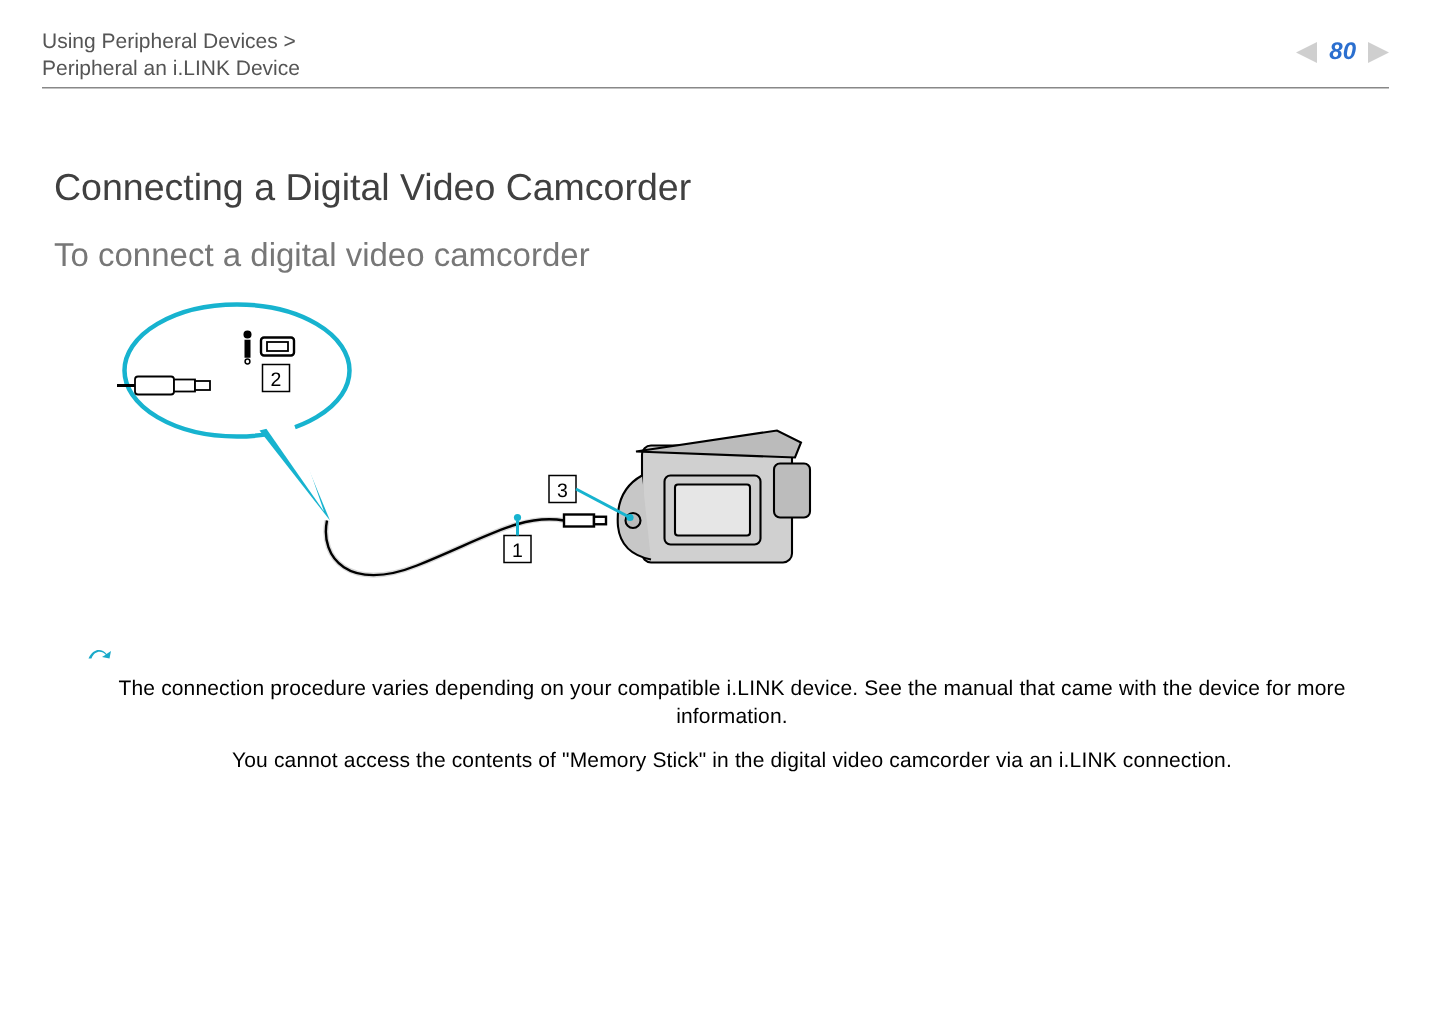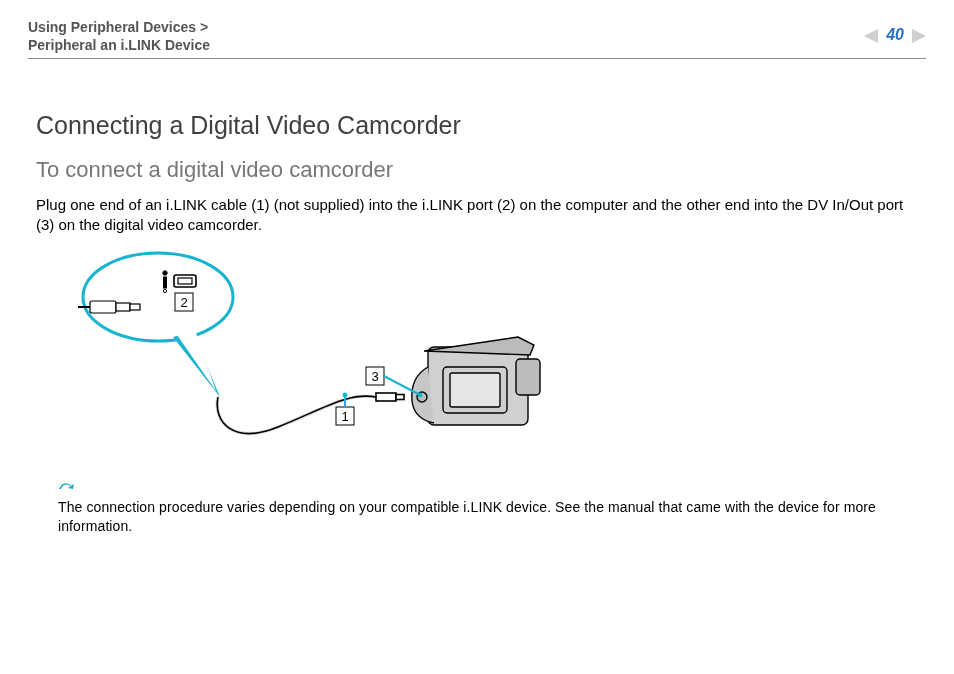--- a/index.html
+++ b/index.html
@@ -18,21 +18,21 @@
     padding: 18px 28px 20px 28px;
     position: relative;
     height: 100%;
   }
   .header {
     display: flex;
     align-items: flex-start;
     justify-content: space-between;
   }
   .breadcrumb {
-    font-weight: 700;
+    font-weight: 400;
     color: #555;
     font-size: 14px;
     line-height: 1.3;
   }
   .breadcrumb .sep { color: #555; }
   .pagerow {
     display: flex;
     align-items: center;
     gap: 8px;
     padding-top: 6px;
@@ -76,21 +76,21 @@
     font-stretch: condensed;
     font-size: 14px;
     letter-spacing: 0.1px;
   }
   .note-icon {
     display: inline-block;
     width: 18px; height: 12px;
     color: #1aa9c9;
     vertical-align: -2px;
   }
-  .note p { margin: 4px 0 10px 0; }
+  .note p { margin: 4px 0 10px 0; text-align: center; }
   .callout-label {
     font-family: Arial, Helvetica, sans-serif;
     font-size: 13px;
     fill: #000;
   }
 </style>
 </head>
 <body>
 
 <div class="page">
@@ -99,34 +99,33 @@
       <span>Using Peripheral Devices</span>
       <span class="sep">&gt;</span><br>
       <span>Peripheral an i.LINK Device</span>
     </div>
     <div class="pagerow">
       <span class="nav-arrow">
         <svg viewBox="0 0 14 14" width="14" height="14">
           <polygon points="0,7 14,0 14,14" fill="#cfcfcf"></polygon>
         </svg>
       </span>
-      <span class="pagenum">40</span>
+      <span class="pagenum">80</span>
       <span class="nav-arrow">
         <svg viewBox="0 0 14 14" width="14" height="14">
           <polygon points="0,0 14,7 0,14" fill="#cfcfcf"></polygon>
         </svg>
       </span>
     </div>
   </div>
   <div class="rule-under"></div>
 
   <h1 class="title">Connecting a Digital Video Camcorder</h1>
   <h2 class="subtitle">To connect a digital video camcorder</h2>
 
-  <p class="body">Plug one end of an i.LINK cable (1) (not supplied) into the i.LINK port (2) on the computer and the other end into the DV In/Out port (3) on the digital video camcorder.</p>
 
   <div class="illus-wrap">
     <svg width="540" height="215" viewBox="0 0 540 215">
 
       <g>
         <ellipse cx="110" cy="50" rx="75" ry="44" fill="#fff" stroke="#17b3cf" stroke-width="3"></ellipse>
         <polygon points="145,85 172,150 125,90" fill="#17b3cf"></polygon>
         <polygon points="147,83 168,144 129,88" fill="#fff"></polygon>
       </g>
 
@@ -196,14 +195,15 @@
     </svg>
   </div>
 
   <div class="note">
     <span class="note-icon">
       <svg viewBox="0 0 18 12" width="18" height="12">
         <path d="M1 9 C 4 2, 10 2, 13 6 L 16 4 L 15 9 L 10 8 L 12.5 6.5 C 10 3.5, 5 3.5, 3 9 Z" fill="#1aa9c9"></path>
       </svg>
     </span>
     <p>The connection procedure varies depending on your compatible i.LINK device. See the manual that came with the device for more information.</p>
+    <p>You cannot access the contents of "Memory Stick" in the digital video camcorder via an i.LINK connection.</p>
   </div>
 </div>
 
 </body></html>

